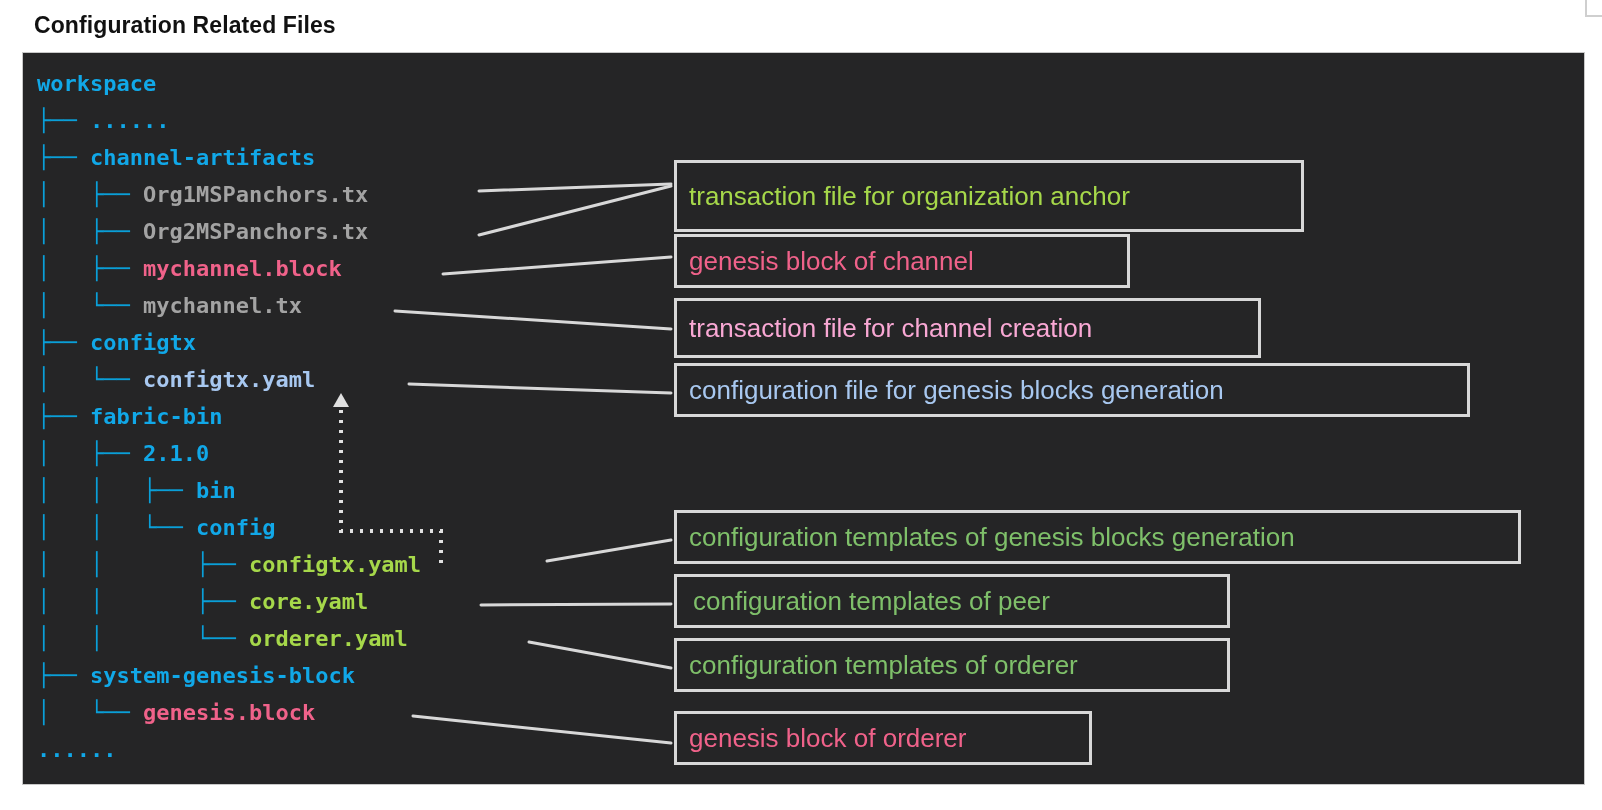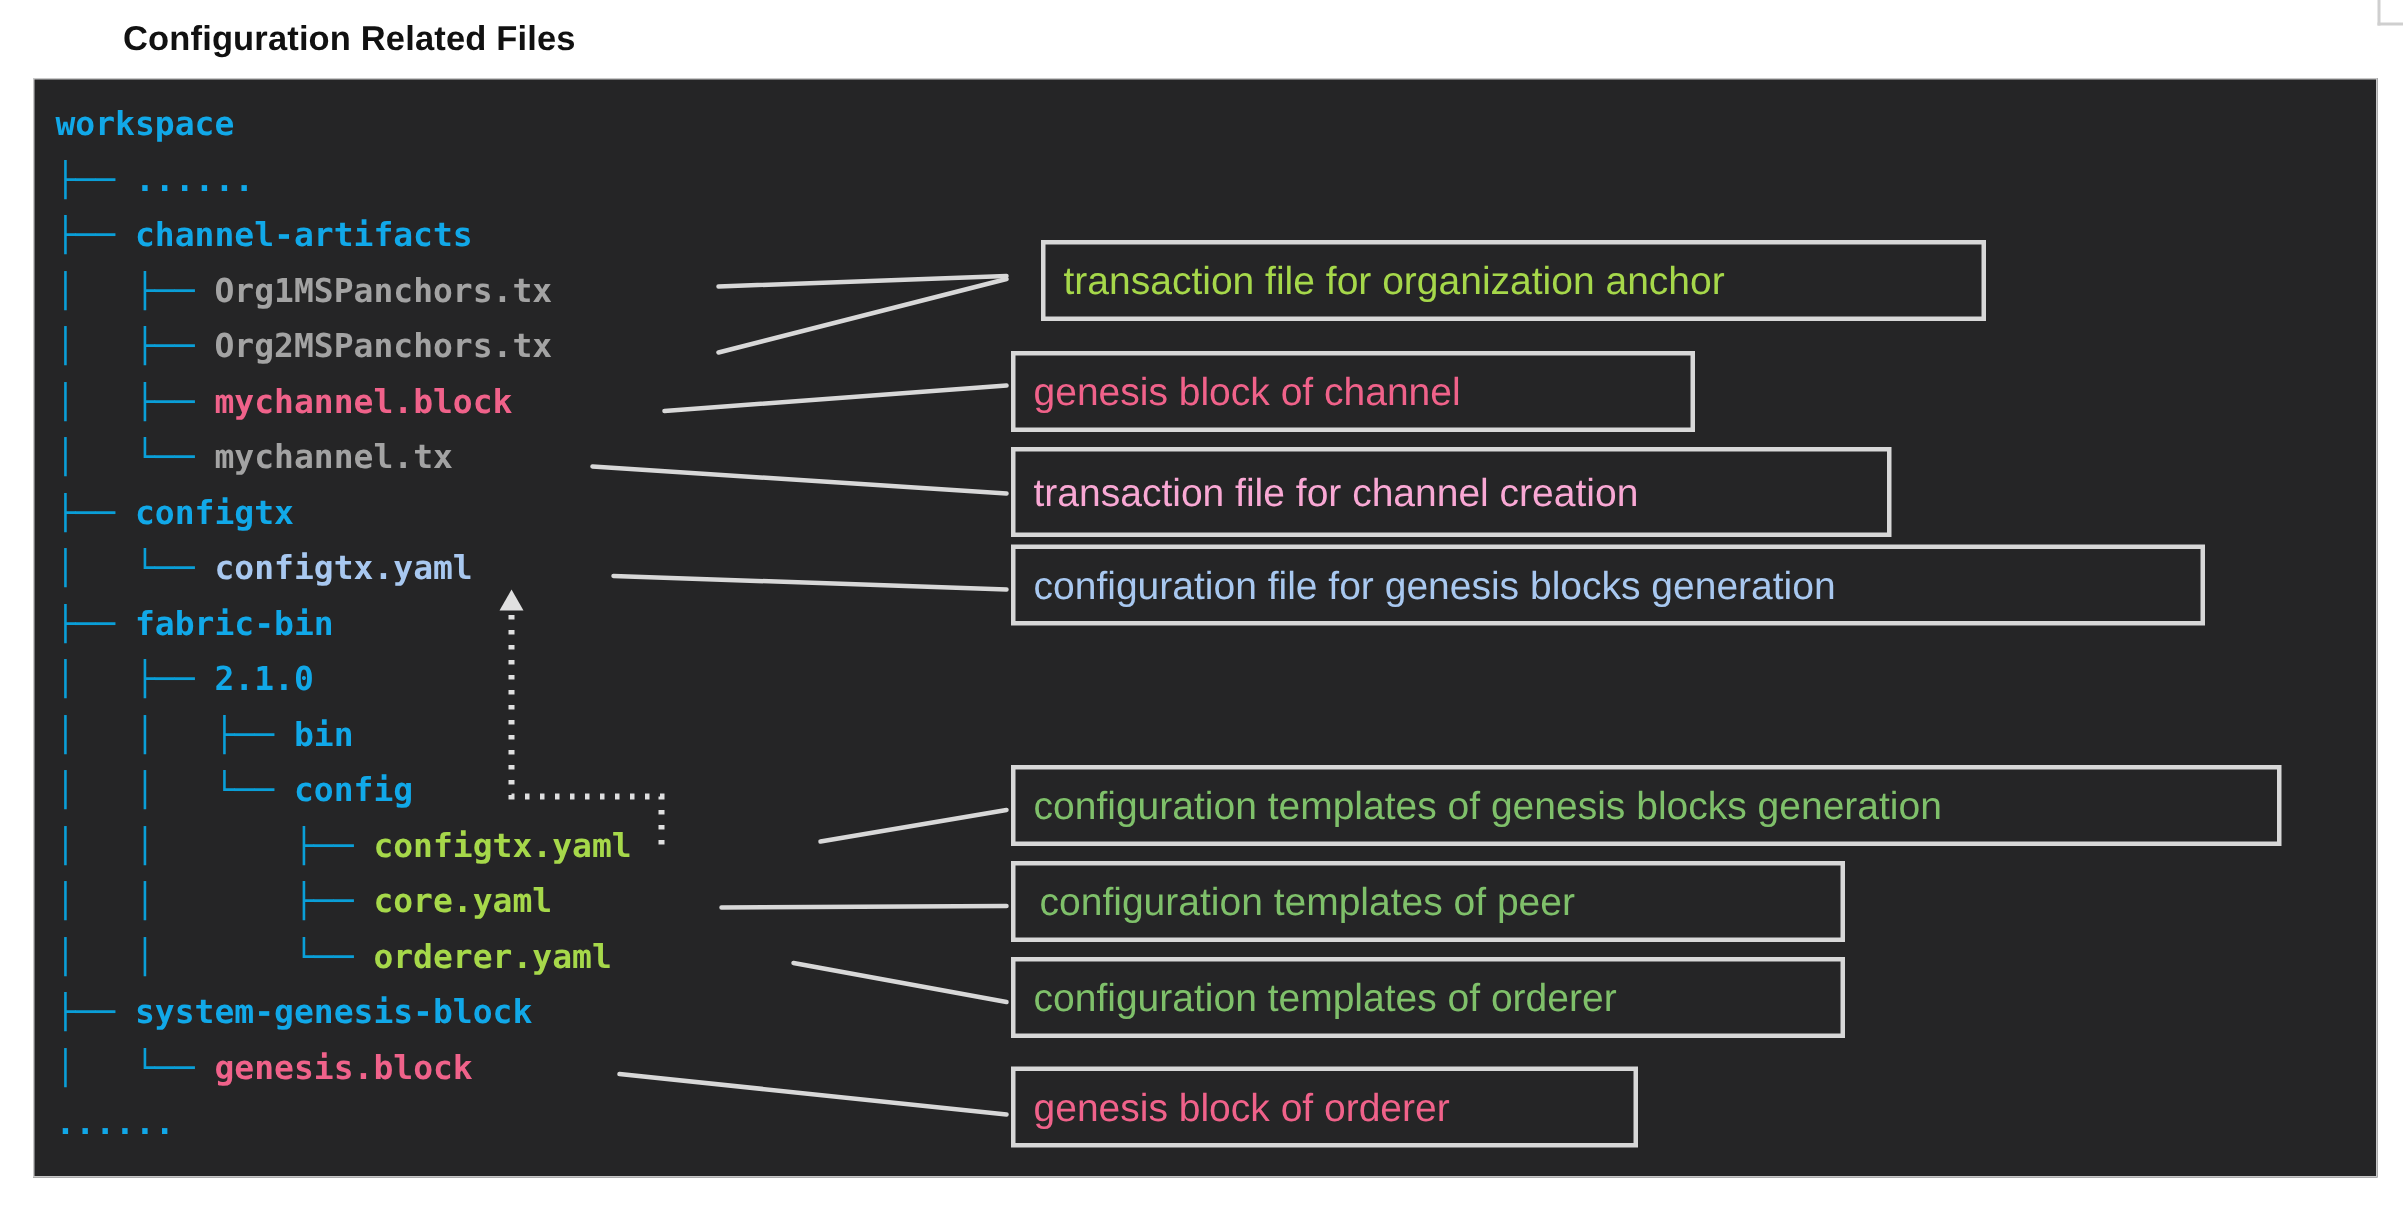--- a/index.html
+++ b/index.html
@@ -19,21 +19,20 @@
   #page-title {
     position: absolute;
     left: 34px;
     top: 12px;
     font-family: "Liberation Sans", sans-serif;
     font-size: 23px;
     font-weight: bold;
     color: #111111;
     letter-spacing: 0.1px;
     white-space: nowrap;
-    margin-left: 48px;
   }
 
   
   #tree-panel {
     position: absolute;
     left: 22px;
     top: 52px;
     width: 1563px;
     height: 733px;
     background: #252526;
@@ -125,21 +124,21 @@
       </g>
     <g id="arrow-group" fill="none">
         <polyline points="418,510 418,478 318,478 318,347" stroke="#e0e0e0" stroke-width="4" stroke-dasharray="3,7" fill="none"></polyline>
         <polygon points="310,354 318,340 326,354" fill="#e0e0e0"></polygon>
       </g>
   </svg>
 
   <pre id="tree-text"><span class="tree-row"><span class="t-conn"></span><span class="t-dir">workspace</span></span><span class="tree-row"><span class="t-conn">├── </span><span class="t-dots">......</span></span><span class="tree-row"><span class="t-conn">├── </span><span class="t-dir">channel-artifacts</span></span><span class="tree-row"><span class="t-conn">│   ├── </span><span class="t-tx">Org1MSPanchors.tx</span></span><span class="tree-row"><span class="t-conn">│   ├── </span><span class="t-tx">Org2MSPanchors.tx</span></span><span class="tree-row"><span class="t-conn">│   ├── </span><span class="t-blk">mychannel.block</span></span><span class="tree-row"><span class="t-conn">│   └── </span><span class="t-tx">mychannel.tx</span></span><span class="tree-row"><span class="t-conn">├── </span><span class="t-dir">configtx</span></span><span class="tree-row"><span class="t-conn">│   └── </span><span class="t-cfg">configtx.yaml</span></span><span class="tree-row"><span class="t-conn">├── </span><span class="t-dir">fabric-bin</span></span><span class="tree-row"><span class="t-conn">│   ├── </span><span class="t-dir">2.1.0</span></span><span class="tree-row"><span class="t-conn">│   │   ├── </span><span class="t-dir">bin</span></span><span class="tree-row"><span class="t-conn">│   │   └── </span><span class="t-dir">config</span></span><span class="tree-row"><span class="t-conn">│   │       ├── </span><span class="t-yaml">configtx.yaml</span></span><span class="tree-row"><span class="t-conn">│   │       ├── </span><span class="t-yaml">core.yaml</span></span><span class="tree-row"><span class="t-conn">│   │       └── </span><span class="t-yaml">orderer.yaml</span></span><span class="tree-row"><span class="t-conn">├── </span><span class="t-dir">system-genesis-block</span></span><span class="tree-row"><span class="t-conn">│   └── </span><span class="t-blk">genesis.block</span></span><span class="tree-row"><span class="t-conn"></span><span class="t-dots">......</span></span></pre>
 
   <div id="anno-layer">
-      <div class="anno" id="anno-org-anchor" style="left: 651px; top: 107px; width: 630px; height: 54px; color: rgb(166, 216, 74); border-color: rgb(216, 216, 216); margin-left: 20px;">
+      <div class="anno" id="anno-org-anchor" style="left: 651px; top: 107px; width: 630px; height: 72px; color: rgb(166, 216, 74); border-color: rgb(216, 216, 216);">
         <span>transaction file for organization anchor</span>
       </div>
       <div class="anno" id="anno-genesis-channel" style="left: 651px; top: 181px; width: 456px; height: 54px; color: rgb(240, 98, 138); border-color: rgb(216, 216, 216);">
         <span>genesis block of channel</span>
       </div>
       <div class="anno" id="anno-channel-creation" style="left: 651px; top: 245px; width: 587px; height: 60px; color: #f9a8d4; border-color: rgb(216, 216, 216);">
         <span>transaction file for channel creation</span>
       </div>
       <div class="anno" id="anno-config-genesis-file" style="left: 651px; top: 310px; width: 796px; height: 54px; color: rgb(168, 200, 240); border-color: rgb(216, 216, 216);">
         <span>configuration file for genesis blocks generation</span>

